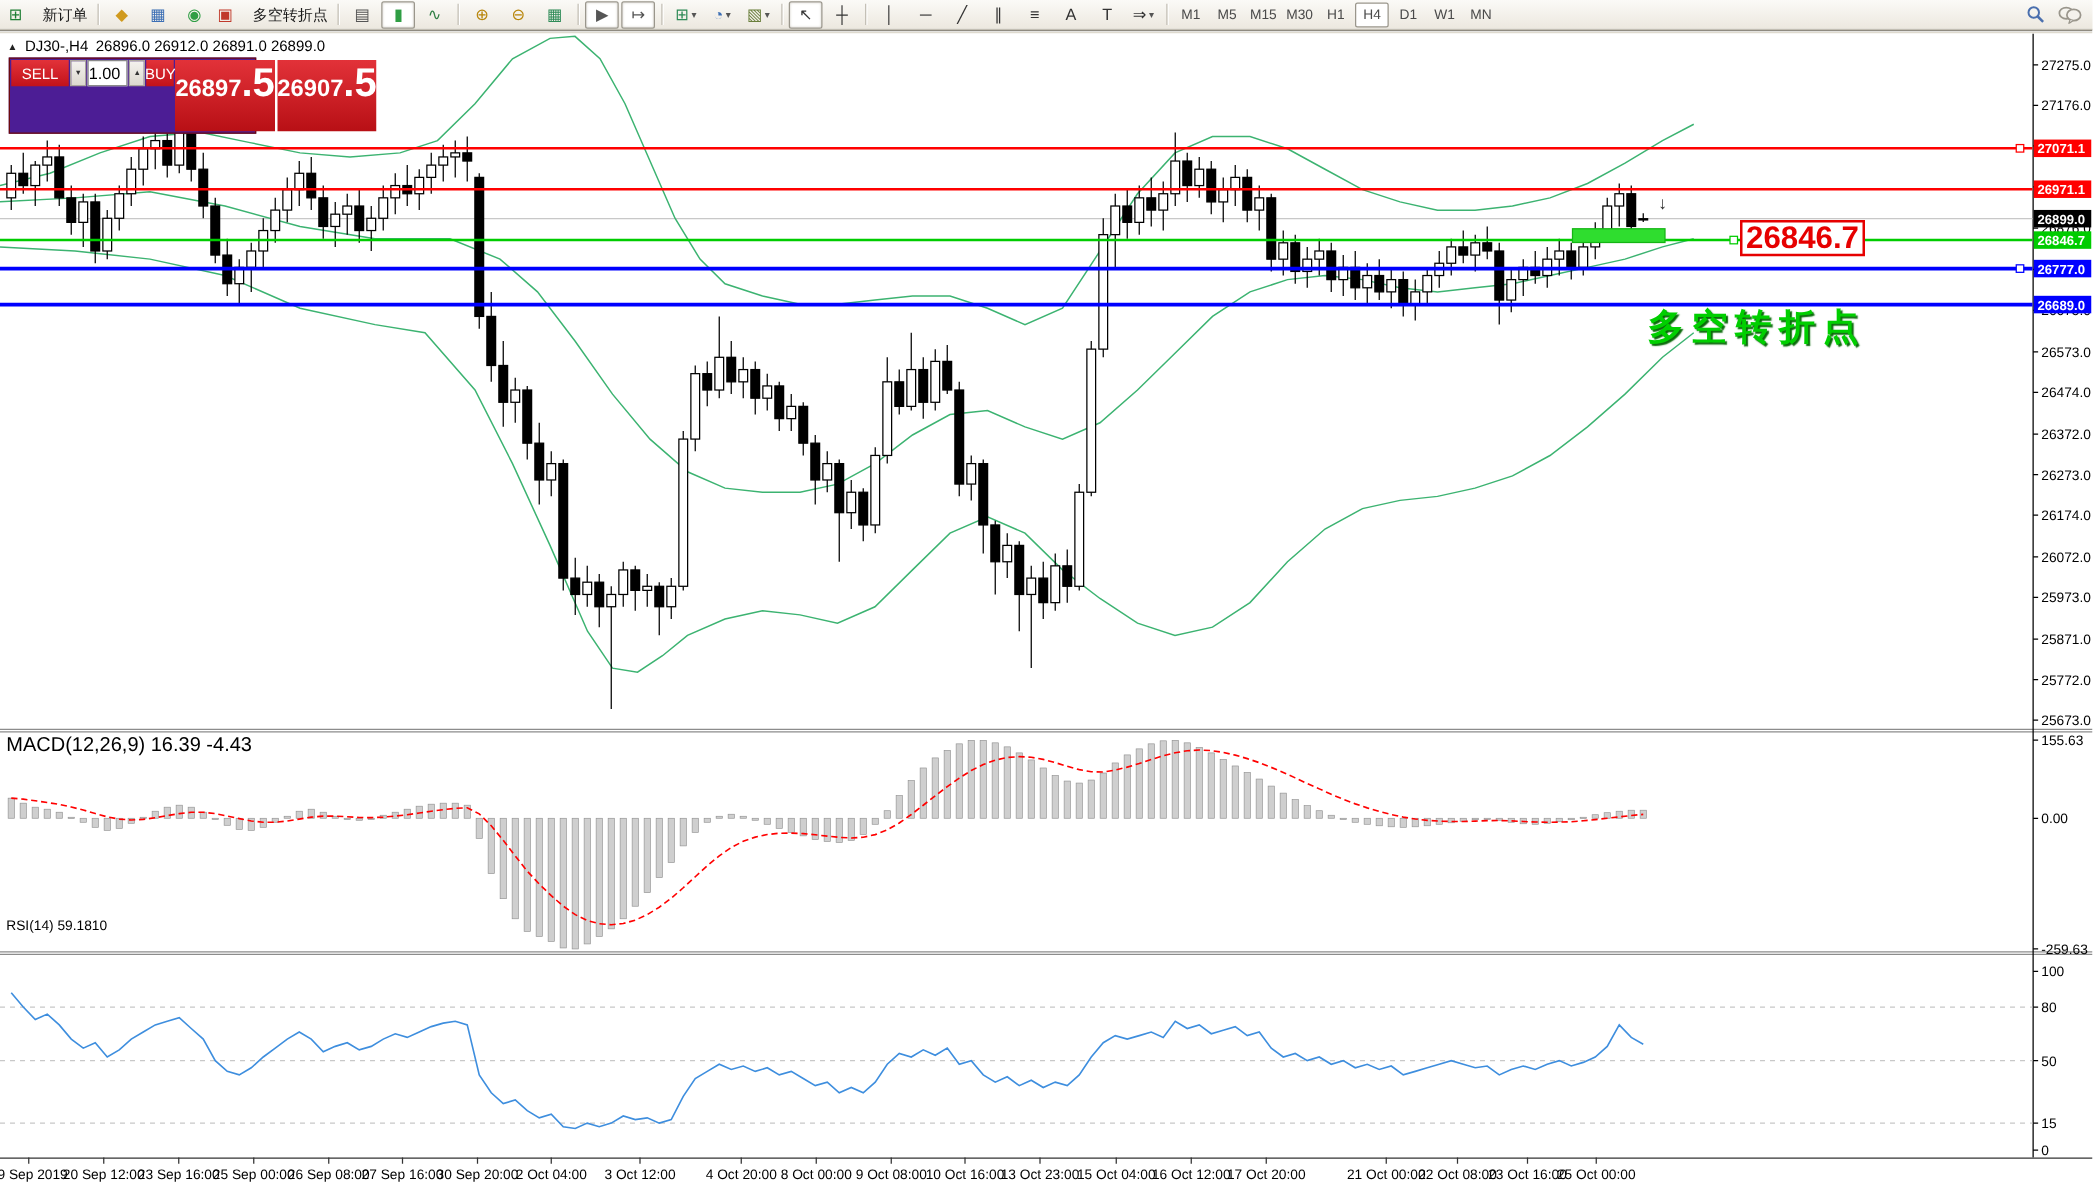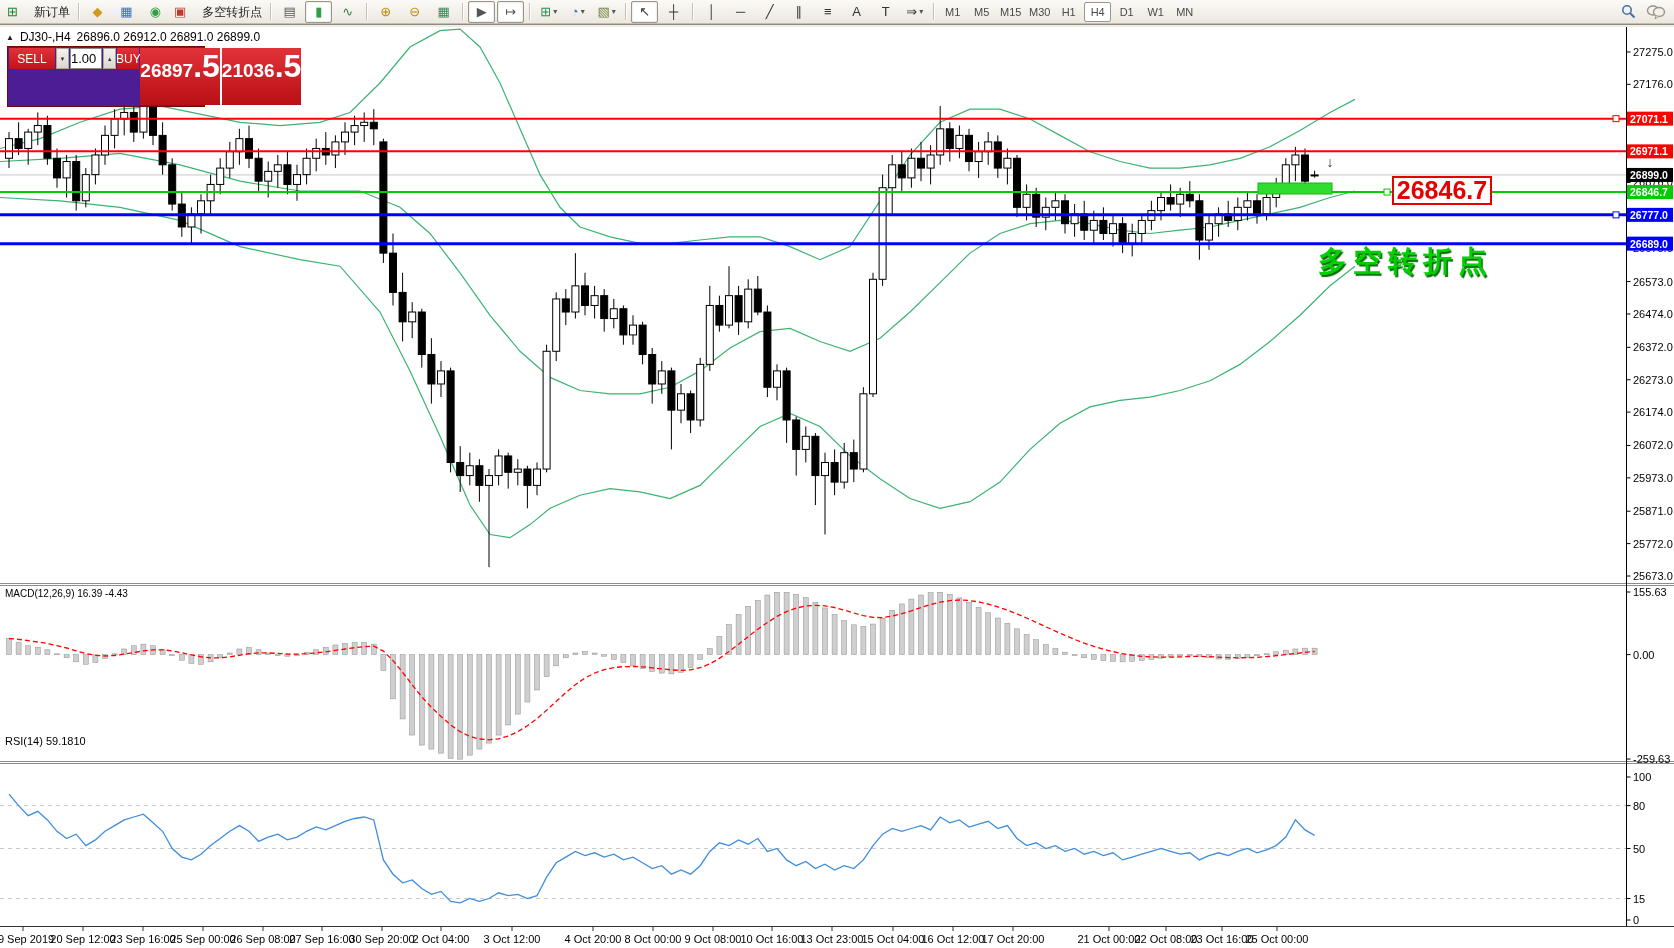--- a/index.html
+++ b/index.html
@@ -33,21 +33,21 @@
   .tp-buy{width:22px;}
   #tp-vol{flex:1;display:flex;gap:1px;}
   .vol-btn{width:13px;background:linear-gradient(#f4f2ee,#dcd8cf);border:1px solid #aaa69c;
     box-sizing:border-box;display:flex;align-items:center;justify-content:center;font-size:6px;color:#333;}
   .vol-val{flex:1;background:#fff;border:1px solid #8a8a8a;box-sizing:border-box;font-size:13px;color:#000;
     display:flex;align-items:center;justify-content:flex-end;padding-right:5px;}
   .tp-price{flex:1;background:linear-gradient(#e23239,#b80f15);color:#fff;display:flex;
     align-items:baseline;justify-content:center;cursor:default;}
   .tp-price .p-int{font-size:19px;font-weight:bold;padding-top:8px;}
   .tp-price .p-dec{font-size:32px;font-weight:bold;}
-  #macd-label{position:absolute;left:5px;top:588px;z-index:6;font-size:10px;color:#000;}
+  #macd-label{position:absolute;left:5px;top:588px;z-index:6;font-size:16px;color:#000;}
   #rsi-label{position:absolute;left:5px;top:735px;z-index:6;font-size:11px;color:#000;}
   #price-callout{position:absolute;left:1392px;top:176px;width:100px;height:29px;z-index:6;
     border:2px solid #e60000;background:#fff;color:#e60000;font-size:25px;font-weight:bold;
     display:flex;align-items:center;justify-content:center;box-sizing:border-box;}
   #cn-note{position:absolute;left:1318px;top:242px;z-index:6;font-size:29px;font-weight:bold;
     color:#00cf00;letter-spacing:6px;text-shadow:1.5px 1.5px 1px #0a6a0a;white-space:nowrap;}
 </style>
 </head>
 <body>
 
@@ -744,21 +744,21 @@
       <div class="vol-btn">▲</div>
     </div>
     <div class="tp-btn tp-buy">BUY</div>
   </div>
   <div class="tp-row2">
     <div class="tp-price">
       <span class="p-int">26897</span>
         <span class="p-dec">.5</span>
     </div>
     <div class="tp-price">
-      <span class="p-int">21036</span>
+      <span class="p-int">26907</span>
         <span class="p-dec">.5</span>
     </div>
   </div>
 </div>
 
 <div id="macd-label">MACD(12,26,9) 16.39 -4.43</div>
 <div id="rsi-label">RSI(14) 59.1810</div>
 <div id="price-callout">26846.7</div>
 <div id="cn-note">多空转折点</div>
 

